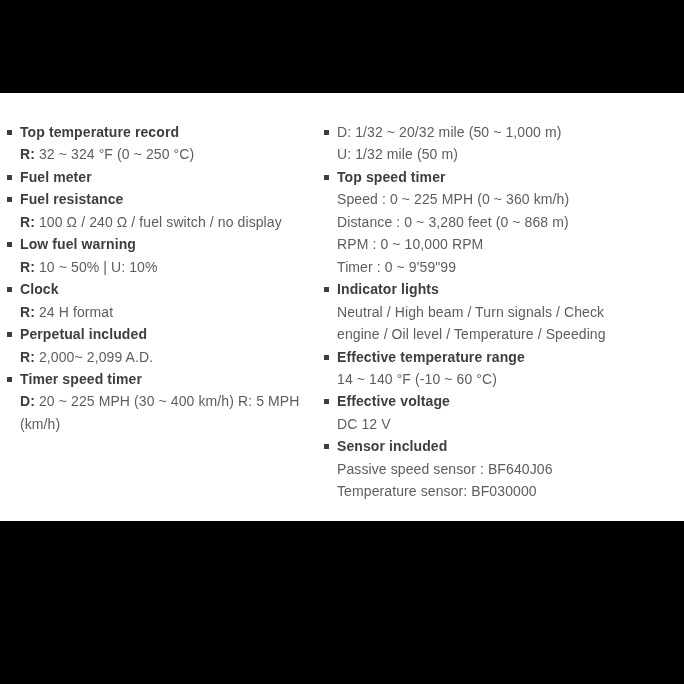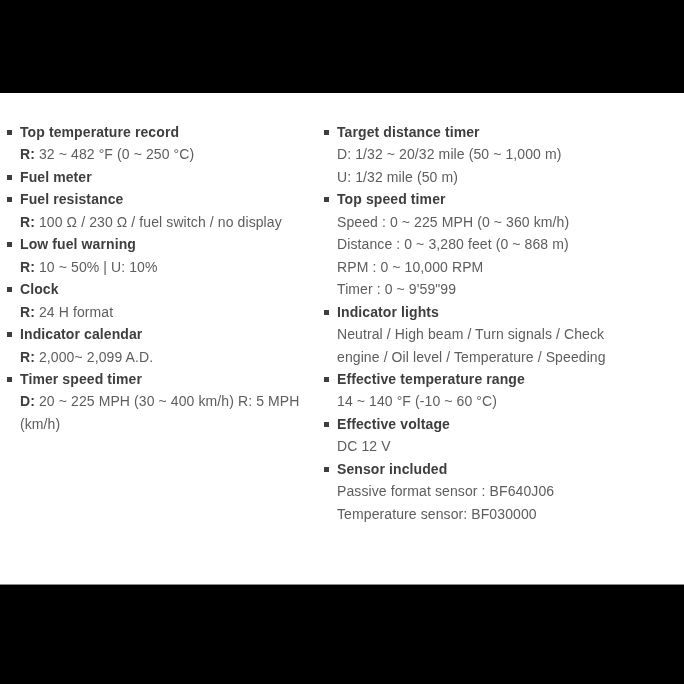--- a/index.html
+++ b/index.html
@@ -3,21 +3,21 @@
 <meta charset="utf-8">
 <style>
   html, body {
     margin: 0;
     padding: 0;
     background: #000000;
   }
   .frame {
     position: relative;
     width: 684px;
-    height: 684px;
+    height: 521px;
     background: #0f172a;
     overflow: hidden;
     font-family: "Liberation Sans", sans-serif;
   }
   .bar {
     position: absolute;
     left: 0;
     width: 684px;
     background: #000000;
   }
@@ -69,50 +69,50 @@
 </style>
 </head>
 <body>
 
 <div class="frame">
   <div class="bar top"></div>
   <div class="content">
     <div class="col left">
         <div>
           <div class="spec-title"><span class="bullet"></span><span>Top temperature record</span></div>
-          <div class="spec-line"><span class="seg-bold">R:</span><span> 32 ~ 482 °F (0 ~ 250 °C)</span></div>
+          <div class="spec-line"><span class="seg-bold">R:</span><span> 32 ~ 324 °F (0 ~ 250 °C)</span></div>
         </div>
         <div>
           <div class="spec-title"><span class="bullet"></span><span>Fuel meter</span></div>
         </div>
         <div>
           <div class="spec-title"><span class="bullet"></span><span>Fuel resistance</span></div>
-          <div class="spec-line"><span class="seg-bold">R:</span><span> 100 Ω / 230 Ω / fuel switch / no display</span></div>
+          <div class="spec-line"><span class="seg-bold">R:</span><span> 100 Ω / 240 Ω / fuel switch / no display</span></div>
         </div>
         <div>
           <div class="spec-title"><span class="bullet"></span><span>Low fuel warning</span></div>
           <div class="spec-line"><span class="seg-bold">R:</span><span> 10 ~ 50% | U: 10%</span></div>
         </div>
         <div>
           <div class="spec-title"><span class="bullet"></span><span>Clock</span></div>
           <div class="spec-line"><span class="seg-bold">R:</span><span> 24 H format</span></div>
         </div>
         <div>
-          <div class="spec-title"><span class="bullet"></span><span>Indicator calendar</span></div>
+          <div class="spec-title"><span class="bullet"></span><span>Perpetual included</span></div>
           <div class="spec-line"><span class="seg-bold">R:</span><span> 2,000~ 2,099 A.D.</span></div>
         </div>
         <div>
           <div class="spec-title"><span class="bullet"></span><span>Timer speed timer</span></div>
           <div class="spec-line"><span class="seg-bold">D:</span><span> 20 ~ 225 MPH (30 ~ 400 km/h) R: 5 MPH</span></div>
           <div class="spec-line"><span>(km/h)</span></div>
         </div>
       </div>
     <div class="col right">
         <div>
-          <div class="spec-title"><span class="bullet"></span><span>Target distance timer</span></div>
+          <div class="spec-title"><span class="bullet"></span></div>
           <div class="spec-line"><span>D: 1/32 ~ 20/32 mile (50 ~ 1,000 m)</span></div>
           <div class="spec-line"><span>U: 1/32 mile (50 m)</span></div>
         </div>
         <div>
           <div class="spec-title"><span class="bullet"></span><span>Top speed timer</span></div>
           <div class="spec-line"><span>Speed : 0 ~ 225 MPH (0 ~ 360 km/h)</span></div>
           <div class="spec-line"><span>Distance : 0 ~ 3,280 feet (0 ~ 868 m)</span></div>
           <div class="spec-line"><span>RPM : 0 ~ 10,000 RPM</span></div>
           <div class="spec-line"><span>Timer : 0 ~ 9'59"99</span></div>
         </div>
@@ -124,19 +124,19 @@
         <div>
           <div class="spec-title"><span class="bullet"></span><span>Effective temperature range</span></div>
           <div class="spec-line"><span>14 ~ 140 °F (-10 ~ 60 °C)</span></div>
         </div>
         <div>
           <div class="spec-title"><span class="bullet"></span><span>Effective voltage</span></div>
           <div class="spec-line"><span>DC 12 V</span></div>
         </div>
         <div>
           <div class="spec-title"><span class="bullet"></span><span>Sensor included</span></div>
-          <div class="spec-line"><span>Passive format sensor : BF640J06</span></div>
+          <div class="spec-line"><span>Passive speed sensor : BF640J06</span></div>
           <div class="spec-line"><span>Temperature sensor: BF030000</span></div>
         </div>
       </div>
   </div>
   <div class="bar bottom"></div>
 </div>
 
 </body></html>

